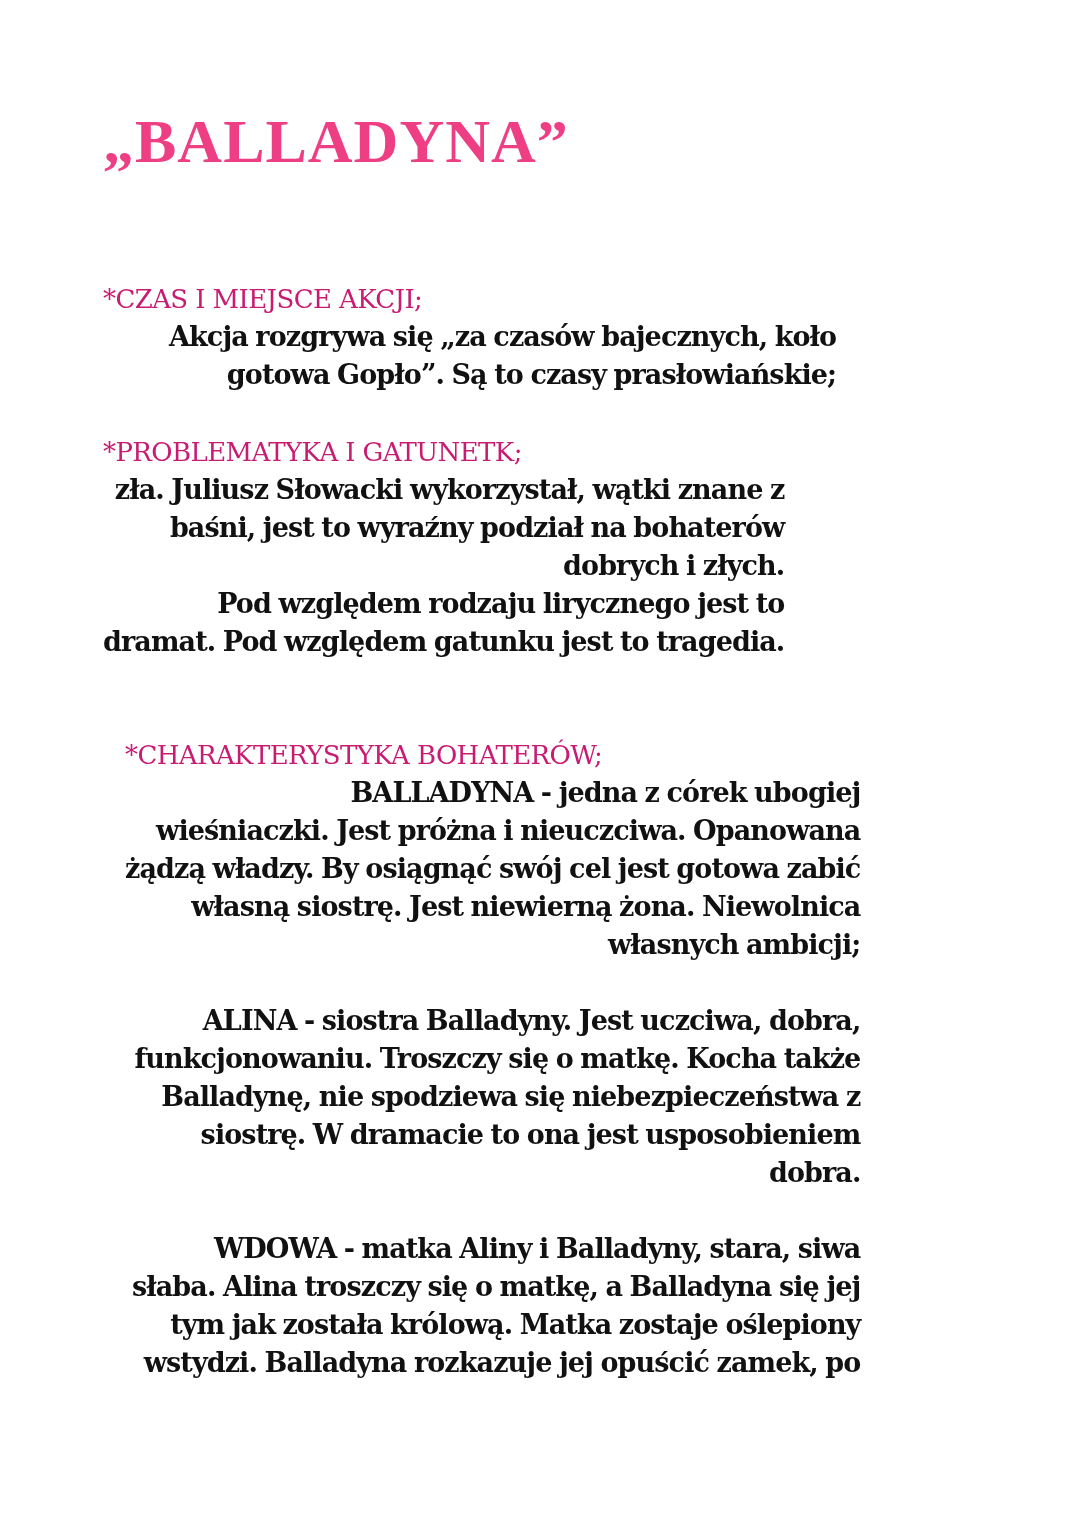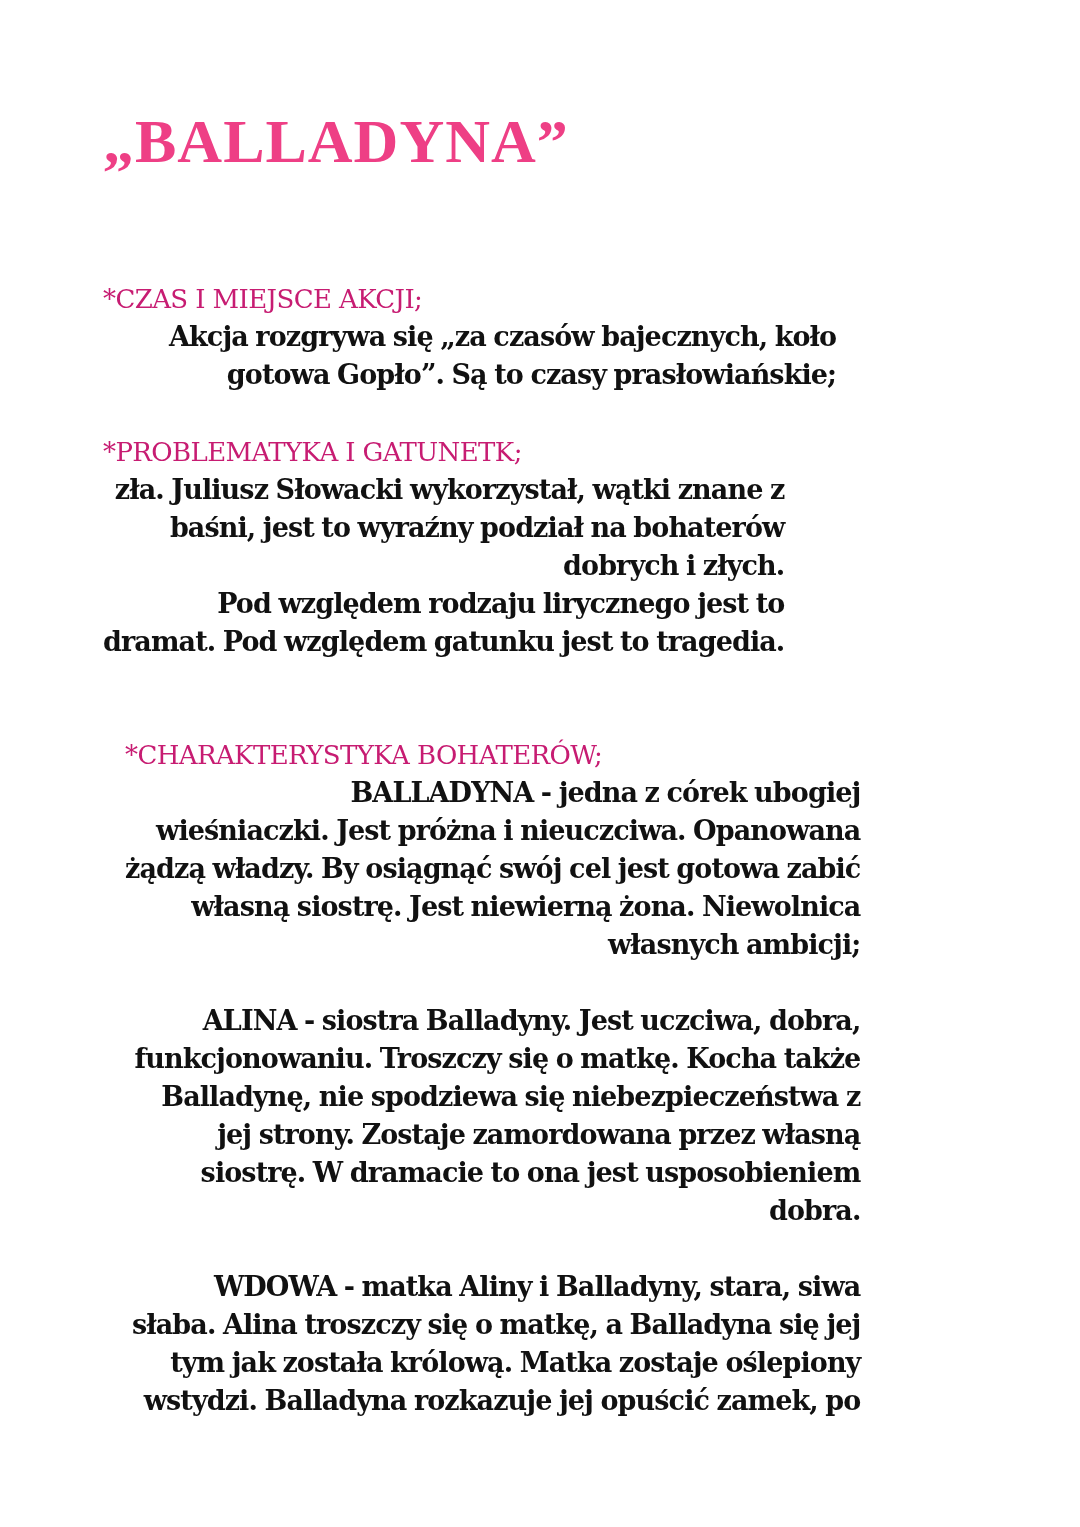--- a/index.html
+++ b/index.html
@@ -117,21 +117,20 @@
       <span class="line">żądzą władzy. By osiągnąć swój cel jest gotowa zabić</span>
       <span class="line">własną siostrę. Jest niewierną żona. Niewolnica</span>
       <span class="line">własnych ambicji;</span>
     </p>
     <div class="gap-m"></div>
 
     <p class="para">
       <span class="line indent">ALINA - siostra Balladyny. Jest uczciwa, dobra,</span>
       <span class="line">funkcjonowaniu. Troszczy się o matkę. Kocha także</span>
       <span class="line">Balladynę, nie spodziewa się niebezpieczeństwa z</span>
-      <span class="line">jej strony. Zostaje zamordowana przez własną</span>
       <span class="line">siostrę. W dramacie to ona jest usposobieniem</span>
       <span class="line">dobra.</span>
     </p>
     <div class="gap-m"></div>
 
     <p class="para">
       <span class="line indent">WDOWA - matka Aliny i Balladyny, stara, siwa</span>
       <span class="line">słaba. Alina troszczy się o matkę, a Balladyna się jej</span>
       <span class="line">tym jak została królową. Matka zostaje oślepiony</span>
       <span class="line">wstydzi. Balladyna rozkazuje jej opuścić zamek, po</span>

